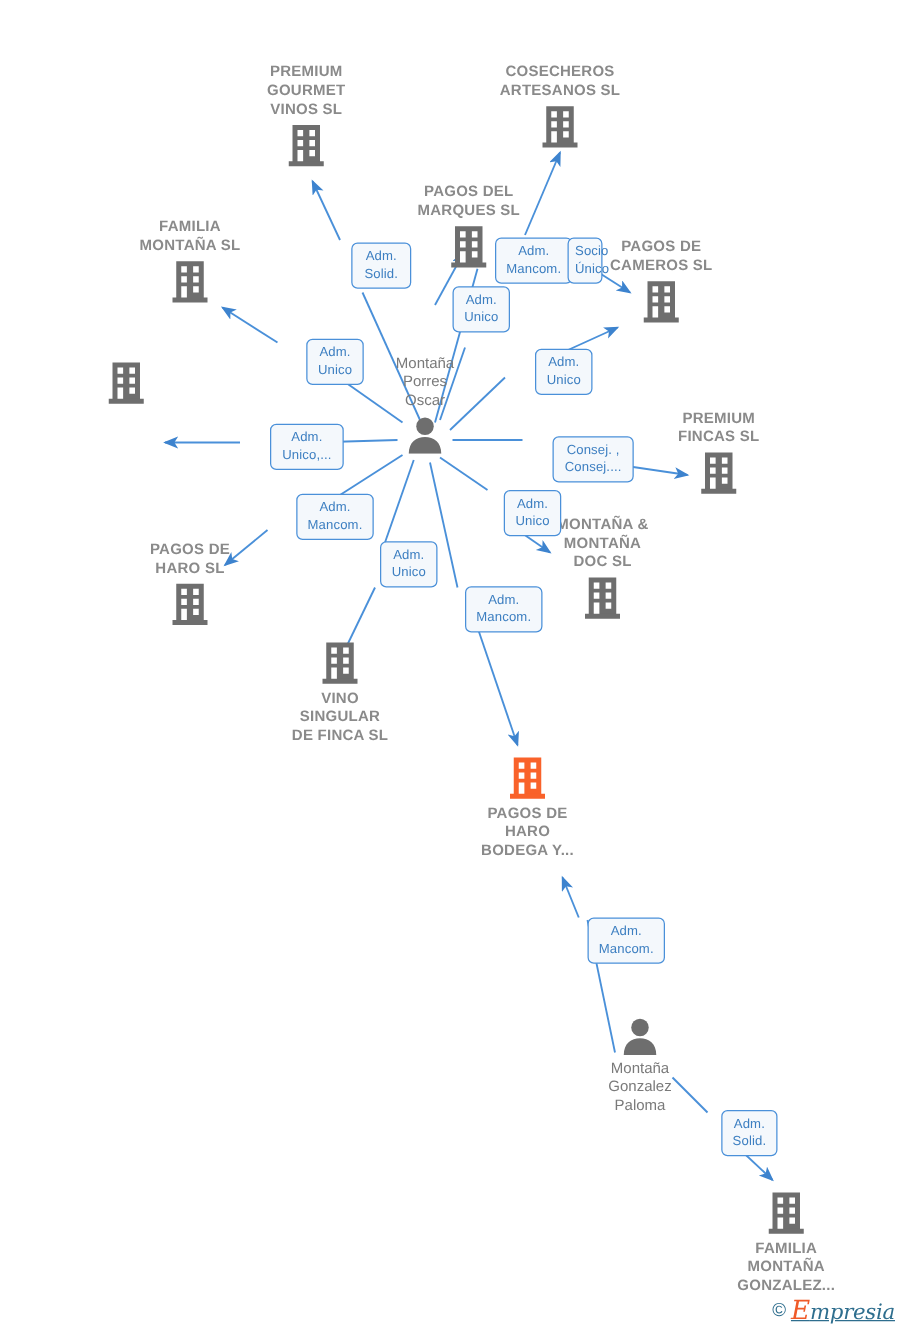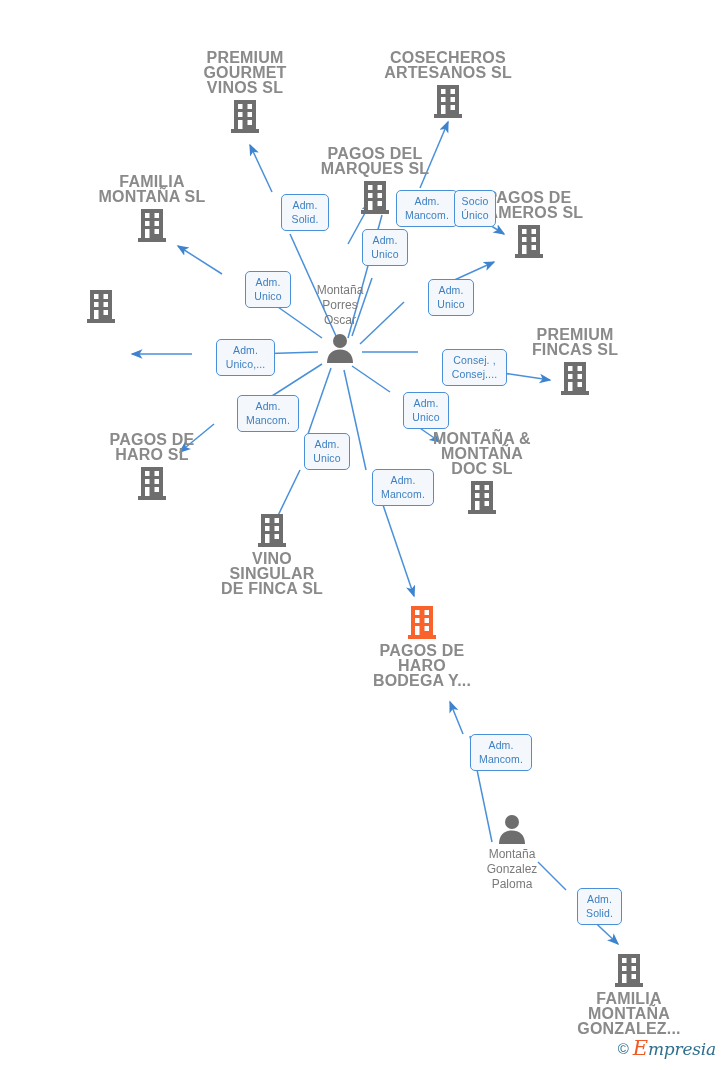--- a/index.html
+++ b/index.html
@@ -17,21 +17,21 @@
 
   
   .node{
     position:absolute;
     width:150px;
     margin-left:-75px;           
     text-align:center;
     line-height:15px;
   }
   .node .caption{
-    font-size:16px;
+    font-size:12px;
     color:#8a8a8a;
     letter-spacing:.2px;
     white-space:pre-line;
   }
   .node.company .caption{font-weight:bold;}
   .node.person  .caption{font-weight:normal;color:#7a7a7a;font-size:12px;letter-spacing:0;}
   .node .glyph{display:block;line-height:0;}
   .node.cap-top .caption{margin-bottom:3px;}
   .node.cap-bottom .caption{margin-top:3px;}
   .person-ico{display:inline-block;}
@@ -59,20 +59,21 @@
     display:flex;align-items:center;gap:4px;
     font-size:16px;
   }
   #watermark .copy{color:#2e6e8e;font-size:15px;}
   #watermark .brand{
     font-family:"DejaVu Serif", serif;
     font-style:italic;
     font-size:17px;
     color:#2e6e8e;
     letter-spacing:-.2px;
+    text-decoration:underline;
   }
   #watermark .brand .e{color:#f05a28;font-size:21px;}
 </style>
 </head>
 <body>
 
 <div id="graph">
 
   <svg class="edges" viewBox="0 0 728 1070">
     <defs>
@@ -287,21 +288,21 @@
             <rect x="19.5" y="6" width="4.5" height="5"></rect>
         <rect x="10" y="14" width="4.5" height="5"></rect>
             <rect x="19.5" y="14" width="4.5" height="5"></rect>
         <rect x="10" y="22" width="4.5" height="9"></rect>
             <rect x="19.5" y="22" width="4.5" height="5"></rect>
       </g>
         </svg>
     </span>
   </div>
 
-  <div class="node company cap-top" style="left:482px;top:431px;">
+  <div class="node company cap-top" style="left:482px;top:412px;">
     <div class="caption">MONTAÑA &amp;
 MONTAÑA
 DOC  SL</div>
     <span class="glyph">
       <svg width="34" height="36" viewBox="0 0 34 36">
           <g fill="#6e6e6e">
         <rect x="6" y="2" width="22" height="30"></rect>
             <rect x="3" y="31" width="28" height="4"></rect>
       </g>
           <g fill="#ffffff">
@@ -409,21 +410,21 @@
 Gonzalez
 Paloma</div>
   </div>
 
   <div class="chip" style="left:257px;top:194px;width:48px;">Adm.
 Solid.</div>
 
   <div class="chip" style="left:372px;top:190px;width:62px;">Adm.
 Mancom.</div>
 
-  <div class="chip" style="left:430px;top:190px;width:42px;">Socio
+  <div class="chip" style="left:430px;top:190px;width:28px;">Socio
 Único</div>
 
   <div class="chip" style="left:338px;top:229px;width:46px;">Adm.
 Unico</div>
 
   <div class="chip" style="left:404px;top:279px;width:46px;">Adm.
 Unico</div>
 
   <div class="chip" style="left:221px;top:271px;width:46px;">Adm.
 Unico</div>

